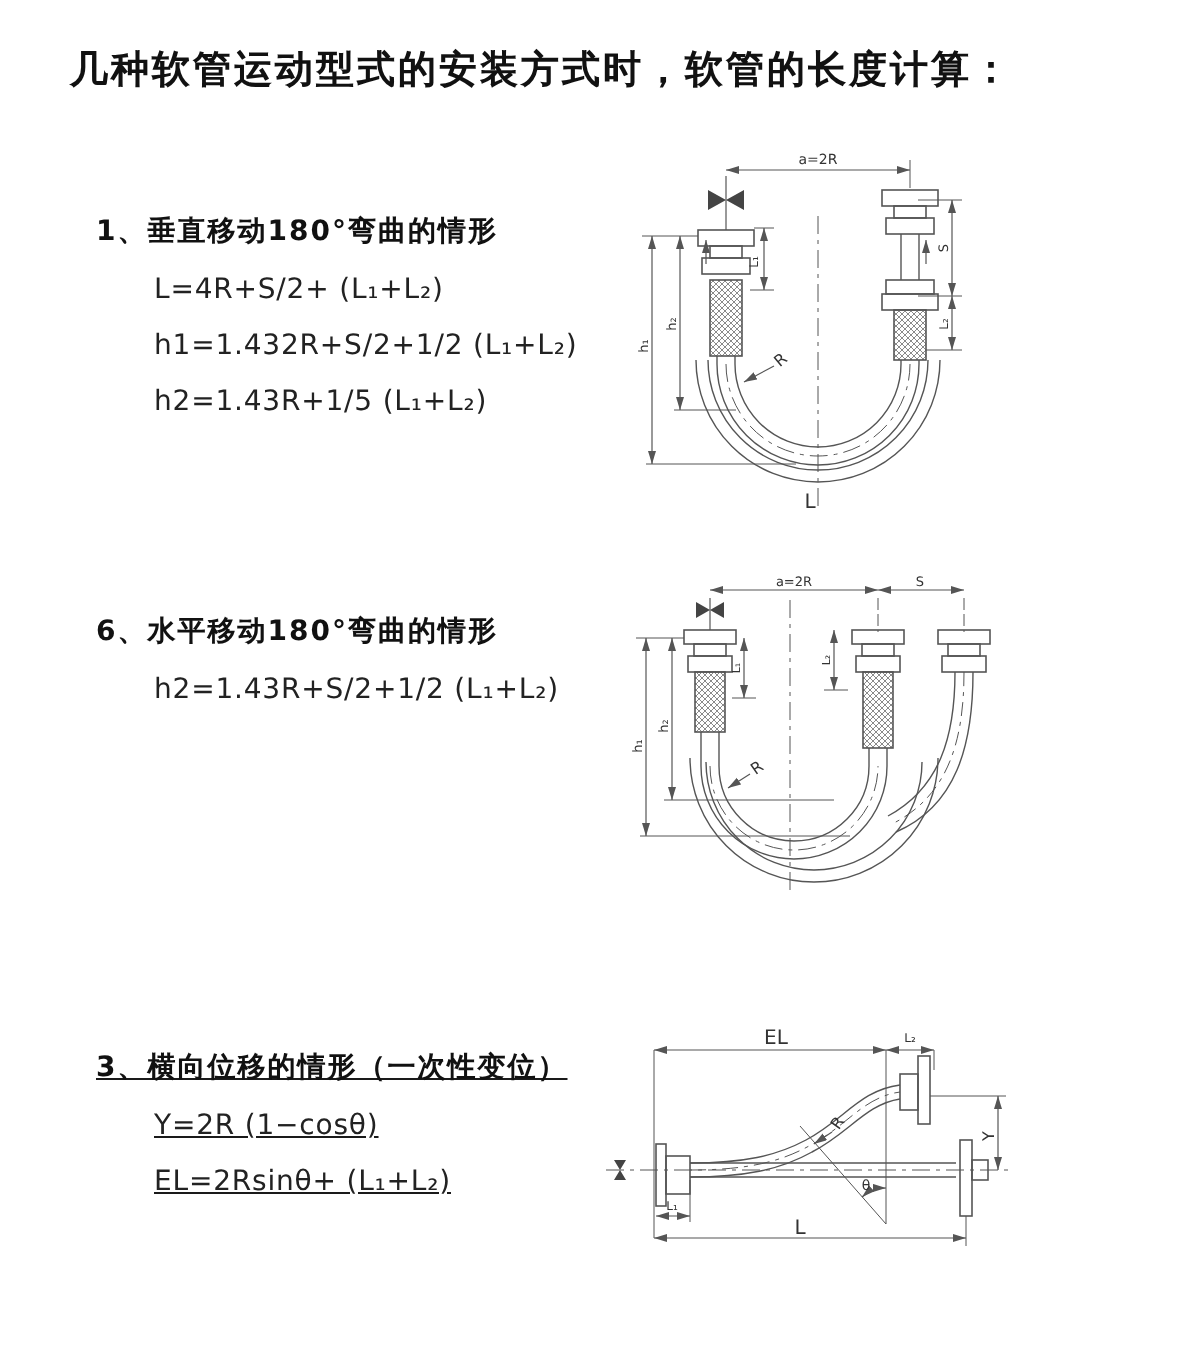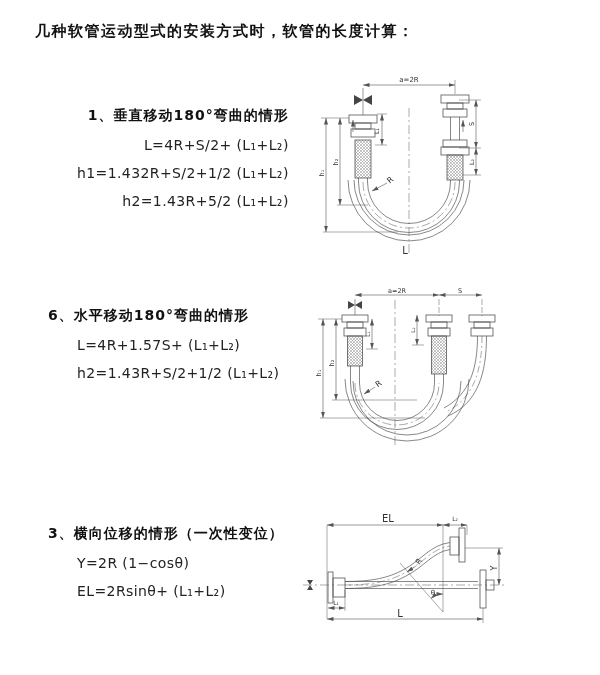--- a/index.html
+++ b/index.html
@@ -1,51 +1,50 @@
 <!DOCTYPE html>
 <html><head>
 <meta charset="utf-8">
 <style>
   html,body{margin:0;padding:0;}
   body{
     width:600px;height:675px;position:relative;background:#ffffff;
     font-family:"DejaVu Sans", sans-serif;color:#1a1a1a;overflow:hidden;
   }
   .title{
-    position:absolute;left:35px;top:22px;font-size:15px;font-weight:bold;
+    position:absolute;left:35px;top:22px;font-size:19px;font-weight:bold;
     letter-spacing:1.5px;color:#111;
   }
   .section{position:absolute;left:48px;}
   .section .heading{font-size:14px;font-weight:bold;letter-spacing:1px;color:#111;}
   .formula{margin-left:29px;font-size:14px;letter-spacing:0.4px;color:#222;margin-top:12px;white-space:pre;}
   .formula.first{}
-  #sec1{top:107px;text-align:right;}
+  #sec1{top:107px;}
   #sec2{top:307px;}
-  #sec3{top:525px;}
+  #sec3{top:525px;text-decoration:underline;}
   .diag{position:absolute;}
   #d1{left:313px;top:70px;}
   #d2{left:312px;top:288px;}
   #d3{left:300px;top:505px;}
   svg text{font-family:"DejaVu Sans", sans-serif;fill:#333;}
 </style>
 </head>
 <body>
 
 <div class="title">几种软管运动型式的安装方式时，软管的长度计算：</div>
 
 <div class="section" id="sec1">
   <div class="heading">1、垂直移动180°弯曲的情形</div>
   <div class="formula first">L=4R+S/2+ (L₁+L₂)</div>
   <div class="formula">h1=1.432R+S/2+1/2 (L₁+L₂)</div>
-  <div class="formula">h2=1.43R+5/2 (L₁+L₂)</div>
+  <div class="formula">h2=1.43R+1/5 (L₁+L₂)</div>
 </div>
 
 <div class="section" id="sec2">
   <div class="heading">6、水平移动180°弯曲的情形</div>
-  <div class="formula first">L=4R+1.57S+ (L₁+L₂)</div>
   <div class="formula">h2=1.43R+S/2+1/2 (L₁+L₂)</div>
 </div>
 
 <div class="section" id="sec3">
   <div class="heading">3、横向位移的情形（一次性变位）</div>
   <div class="formula">Y=2R (1−cosθ)</div>
   <div class="formula">EL=2Rsinθ+ (L₁+L₂)</div>
 </div>
 
 <svg id="d1" class="diag" width="245" height="195" viewBox="0 0 245 195">

